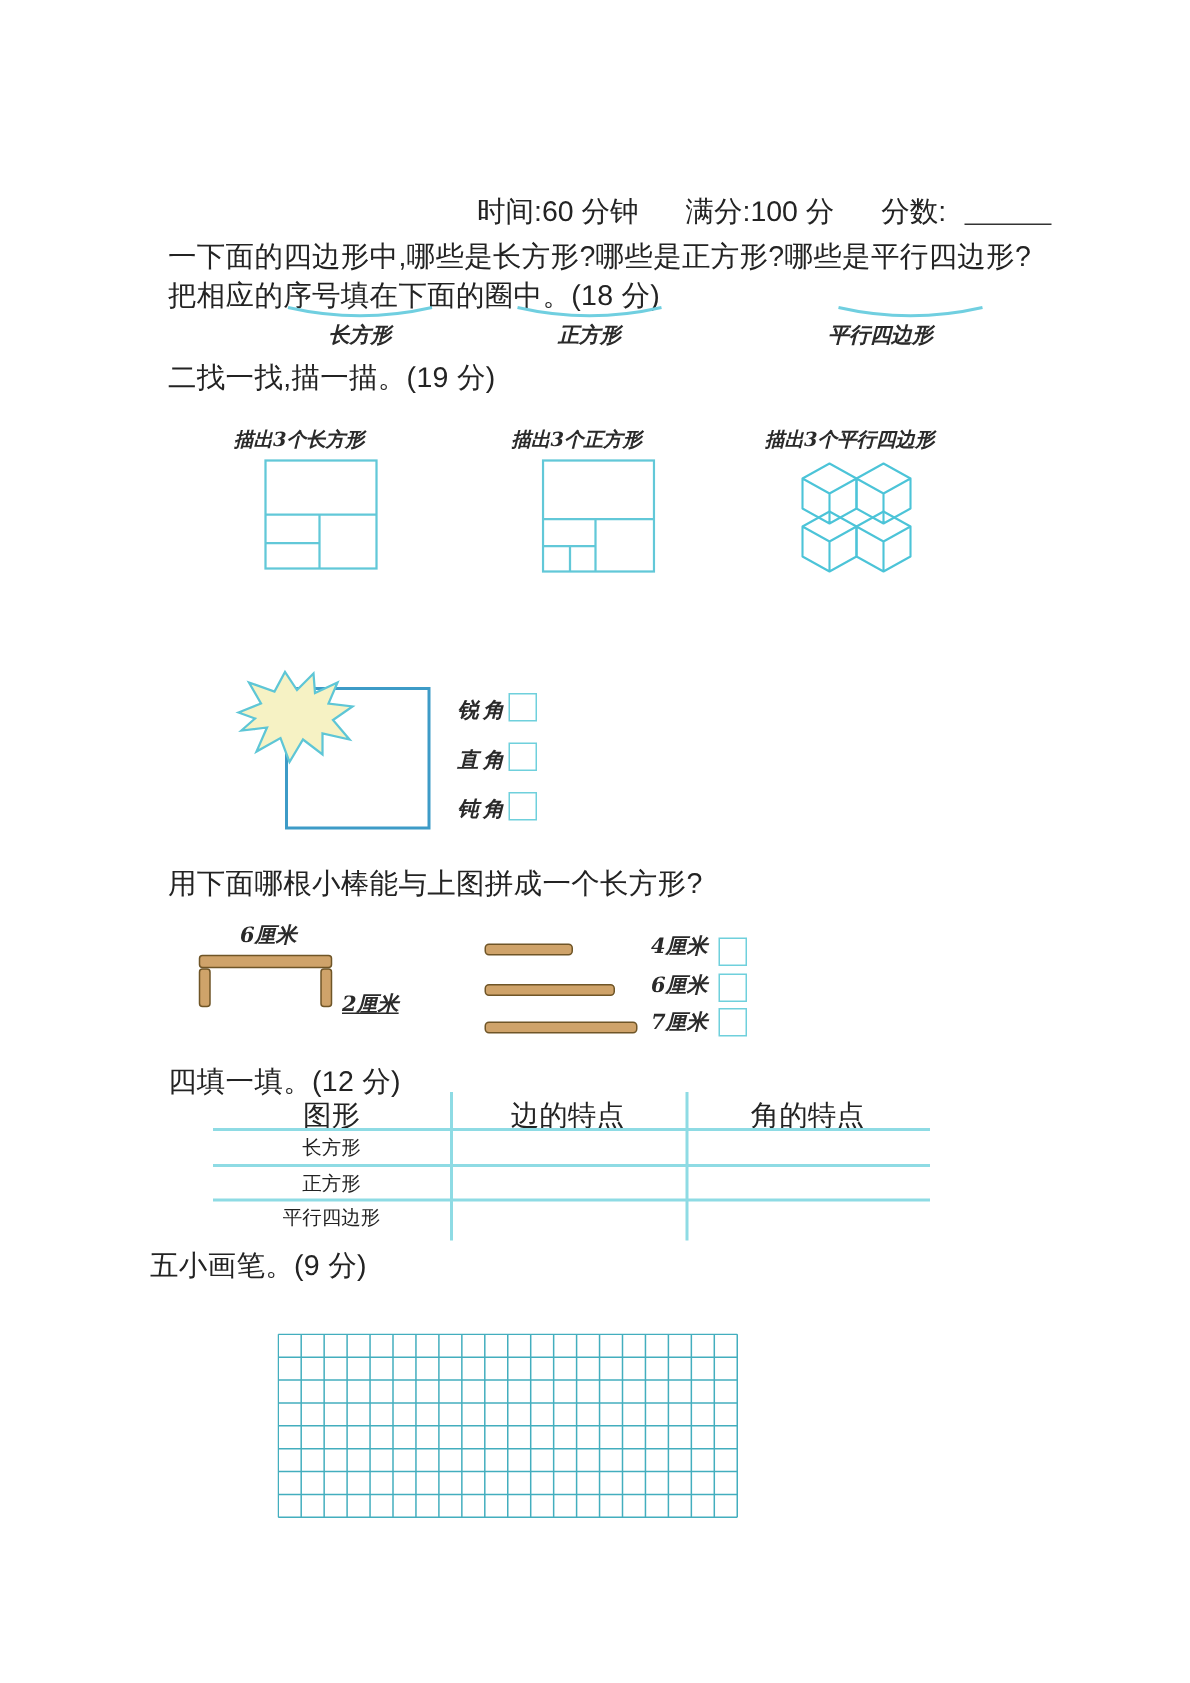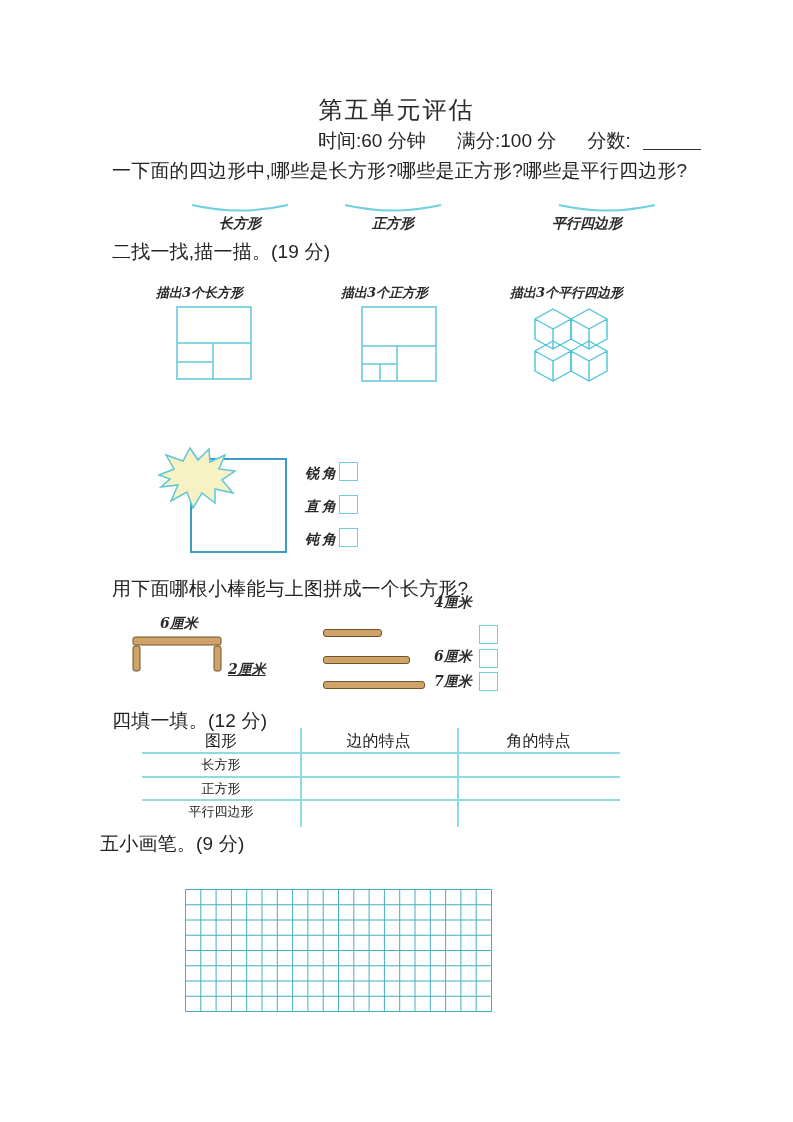--- a/index.html
+++ b/index.html
@@ -19,37 +19,37 @@
   .figline{stroke:#62c8d8;stroke-width:1.5;fill:none;}
   .cubeline{stroke:#4cc4d8;stroke-width:1.4;fill:none;stroke-linejoin:round;}
   .checkbox{width:19px;height:19px;border:1.6px solid #6fd0dc;background:#fff;box-sizing:border-box;}
   .inline-box{display:inline-block;width:17px;height:15px;border:1.4px solid #7fd3de;vertical-align:-2px;margin:0 2px;}
   .opt-label{font-size:14px;letter-spacing:3px;}
   .cm-label{font-size:14px;white-space:nowrap;}
   .stick{background:#cfa36a;border:1px solid #6f5527;border-radius:3px;height:6px;}
   .tline-h{height:2px;background:#8edbe4;}
   .tline-v{width:2px;background:#8edbe4;}
   .tcell{background:transparent;}
-  .thead{font-size:16px;text-align:center;}
+  .thead{font-size:19px;text-align:center;}
   .trow{font-size:13px;text-align:center;}
   .gl{stroke:#43aebe;stroke-width:1;}
 </style>
 </head>
 <body>
 
 <div class="page">
 
-  <div class="abs title">第五单元评估</div>
   <div class="abs meta">
     <span>时间:60 分钟</span>
     <span>满分:100 分</span>
     <span class="score-label">分数:</span><span class="score-blank"></span>
   </div>
 
   <div class="abs bodyline" style="left:112px;top:158px;">一下面的四边形中,哪些是长方形?哪些是正方形?哪些是平行四边形?</div>
+  <div class="abs bodyline" style="left:112px;top:184px;">把相应的序号填在下面的圈中。(18 分)</div>
 
   <svg class="abs" style="left:190px;top:202px;" width="100" height="14">
     <path d="M2,3 Q50,14 98,3" stroke="#70cfe0" stroke-width="2" fill="none"></path>
   </svg>
   <svg class="abs" style="left:343px;top:202px;" width="100" height="14">
     <path d="M2,3 Q50,14 98,3" stroke="#70cfe0" stroke-width="2" fill="none"></path>
   </svg>
   <svg class="abs" style="left:557px;top:202px;" width="100" height="14">
     <path d="M2,3 Q50,14 98,3" stroke="#70cfe0" stroke-width="2" fill="none"></path>
   </svg>
@@ -106,21 +106,21 @@
 
   <div class="abs kai cm-label" style="left:160px;top:615px;">6厘米</div>
   <svg class="abs" style="left:131px;top:636px;" width="94" height="40">
     <rect x="2" y="1" width="88" height="8" rx="2" fill="#cfa36a" stroke="#6f5527" stroke-width="1"></rect>
     <rect x="2" y="10" width="7" height="25" rx="2" fill="#cfa36a" stroke="#6f5527" stroke-width="1"></rect>
     <rect x="83" y="10" width="7" height="25" rx="2" fill="#cfa36a" stroke="#6f5527" stroke-width="1"></rect>
   </svg>
   <div class="abs kai cm-label" style="left:228px;top:661px;text-decoration:underline;">2厘米</div>
 
   <div class="abs stick" style="left:323px;top:629px;width:57px;"></div>
-  <div class="abs kai cm-label" style="left:434px;top:594px;font-style:italic;">4厘米</div>
+  <div class="abs kai cm-label" style="left:434px;top:622px;font-style:italic;">4厘米</div>
   <div class="abs checkbox" style="left:479px;top:625px;"></div>
 
   <div class="abs stick" style="left:323px;top:656px;width:85px;"></div>
   <div class="abs kai cm-label" style="left:434px;top:648px;">6厘米</div>
   <div class="abs checkbox" style="left:479px;top:649px;"></div>
 
   <div class="abs stick" style="left:323px;top:681px;width:100px;"></div>
   <div class="abs kai cm-label" style="left:434px;top:673px;">7厘米</div>
   <div class="abs checkbox" style="left:479px;top:672px;"></div>
 

